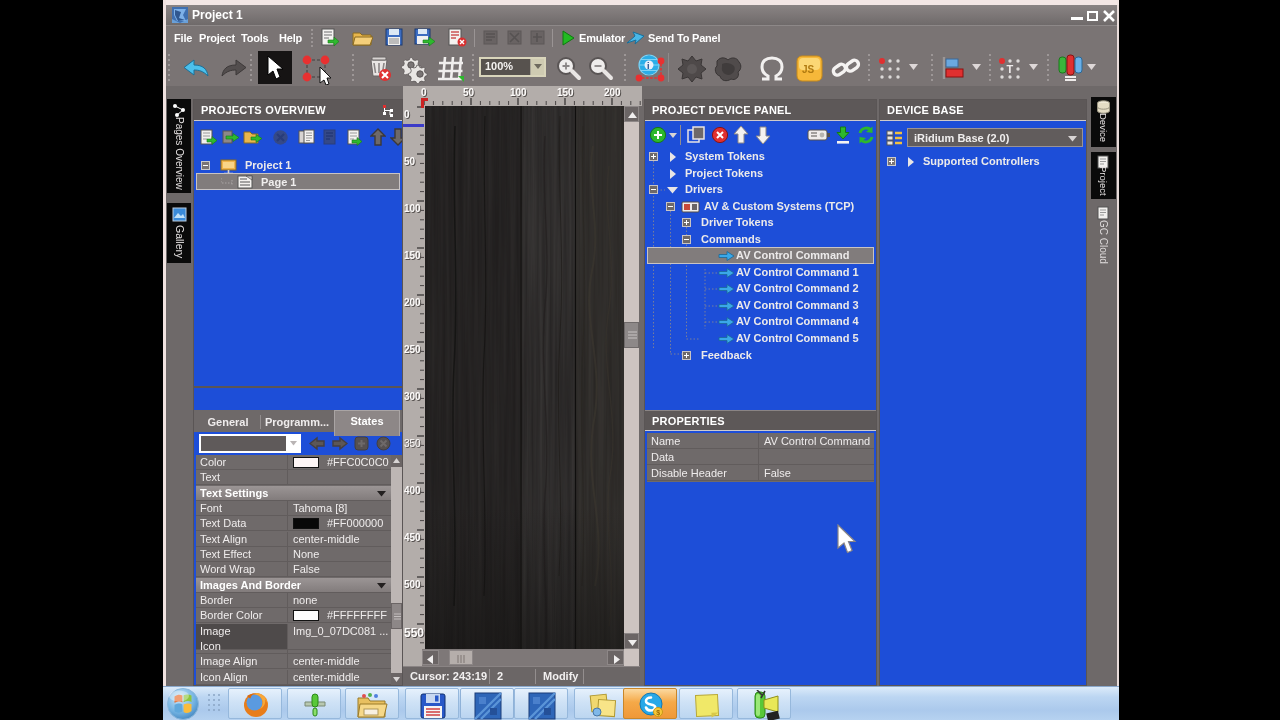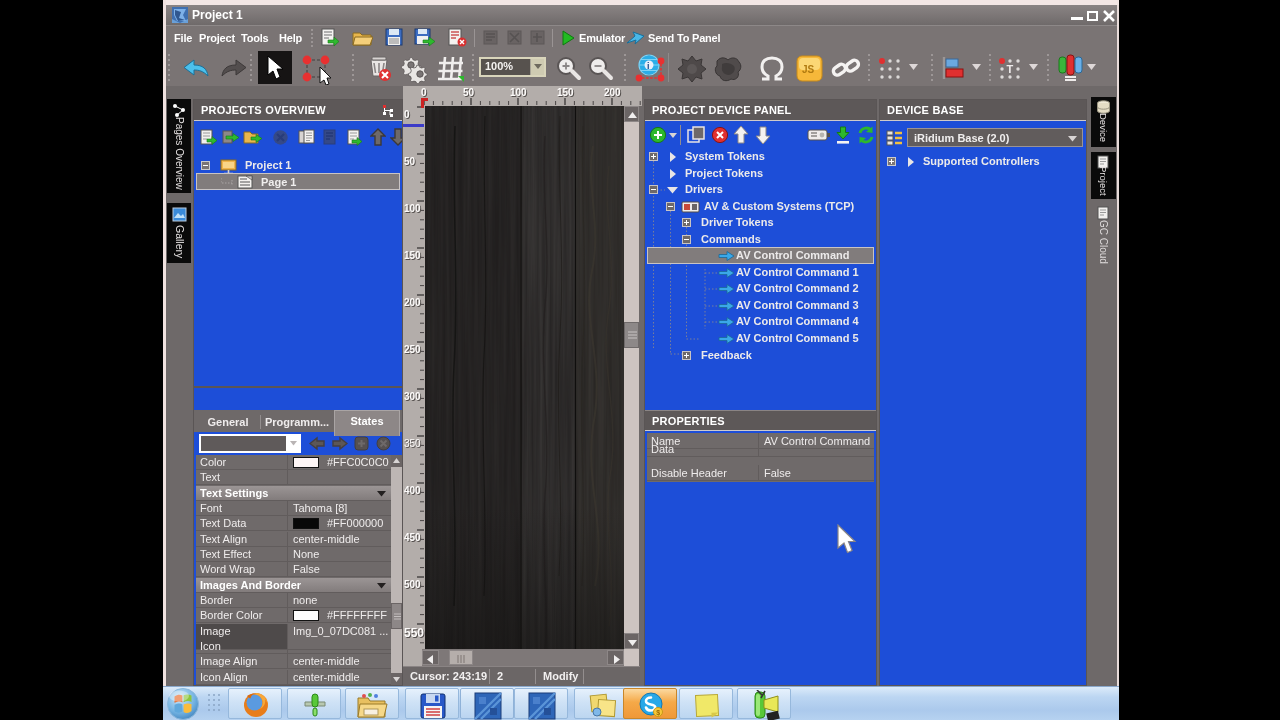--- a/index.html
+++ b/index.html
@@ -896,21 +896,21 @@
         <div class="phead" style="top:310px;border-top:1px solid #8a8484">PROPERTIES</div>
         <div class="abs" style="left:2px;top:333px;width:227px;height:49px;background:#6f6a6a">
           <div class="grow" style="top:0;height:16px">
               <div class="glabel" style="width:112px">
                 <span style="position:absolute;left:4px;top:2px">Name</span>
               </div>
               <div class="gvalue" style="left:113px;right:0">
                 <span style="position:absolute;left:4px;top:2px">AV Control Command</span>
               </div>
             </div>
-          <div class="grow" style="top:8px;height:16px">
+          <div class="grow" style="top:16px;height:16px">
               <div class="glabel" style="width:112px">
                 <span style="position:absolute;left:4px;top:2px">Data</span>
               </div>
               <div class="gvalue" style="left:113px;right:0"></div>
             </div>
           <div class="grow" style="top:32px;height:16px">
               <div class="glabel" style="width:112px">
                 <span style="position:absolute;left:4px;top:2px">Disable Header</span>
               </div>
               <div class="gvalue" style="left:113px;right:0">

